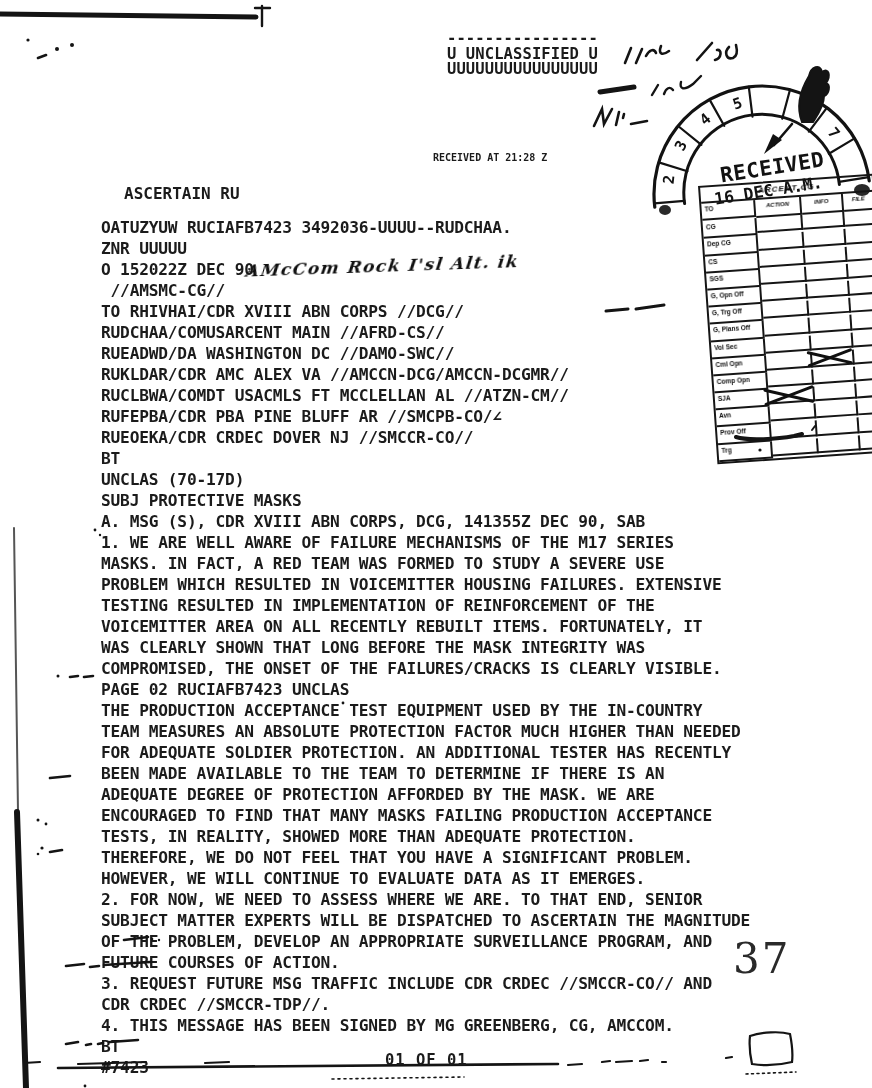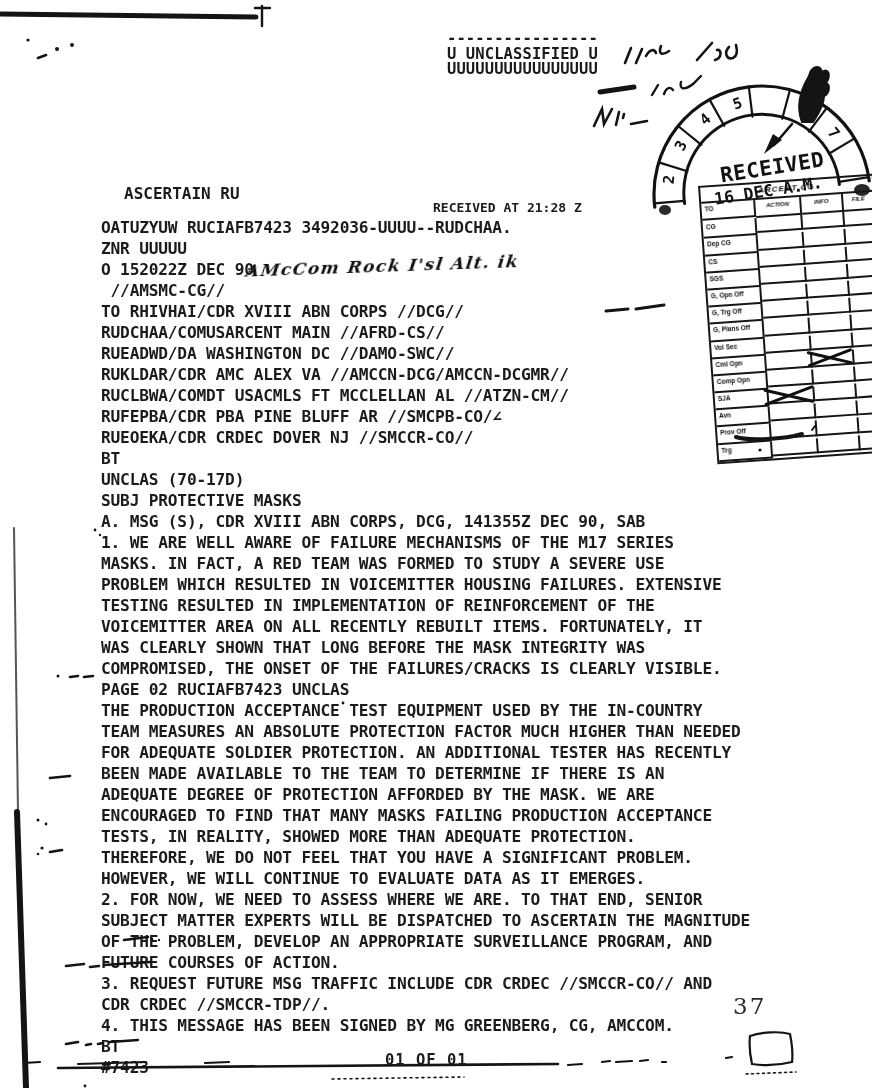--- a/index.html
+++ b/index.html
@@ -3,21 +3,21 @@
 <meta charset="utf-8">
 <style>
   html,body{margin:0;padding:0;background:#e8e8e8;}
   .page{position:relative;width:872px;height:1088px;background:#ffffff;overflow:hidden;
         font-family:"DejaVu Sans Mono",monospace;color:#161616;}
   .mono{font-family:"DejaVu Sans Mono",monospace;font-weight:700;color:#1b1b1b;}
   .abs{position:absolute;}
   pre{margin:0;white-space:pre;}
   
   .classif{left:447px;top:31px;font-size:15.5px;line-height:15.5px;letter-spacing:0.1px;}
-  .recv-line{left:433px;top:152px;font-size:13px;margin-top:48px;}
+  .recv-line{left:433px;top:152px;font-size:10px;}
   .precedence{left:124px;top:184px;font-size:16px;}
   .msg{left:101px;top:217px;font-size:16.2px;line-height:21px;letter-spacing:-0.2px;}
   
   .hand-note{left:246px;top:256px;font-family:"DejaVu Serif",serif;font-style:italic;font-weight:700;
              font-size:17px;color:#101010;transform:rotate(-2deg) skewX(-10deg);letter-spacing:1.5px;
              filter:blur(0.3px);white-space:nowrap;}
   
   .rtable{left:698px;top:186px;width:172px;transform:rotate(-4deg);transform-origin:0 0;
           border:2px solid #151515;background:rgba(255,255,255,0.0);}
   .rtitle{height:14px;border-bottom:2px solid #151515;text-align:center;
@@ -31,21 +31,21 @@
           color:#0c0c0c;filter:blur(0.5px);padding:2px 0 0 3px;white-space:nowrap;overflow:hidden;}
   .rhead{font-family:"Liberation Sans",sans-serif;font-size:6px;font-weight:bold;font-style:italic;
          color:#0c0c0c;filter:blur(0.55px);text-align:center;padding-top:3px;}
   .xmark{position:absolute;left:-6px;top:-4px;width:118%;height:150%;z-index:3;}
   .xmark::before,.xmark::after{content:"";position:absolute;left:0;top:48%;width:100%;height:2.6px;
          background:#101010;border-radius:2px;}
   .xmark::before{transform:rotate(17deg);}
   .xmark::after{transform:rotate(-17deg);}
   
   .sheet-no{left:385px;top:1051px;font-size:15.5px;letter-spacing:1px;text-align:center;}
-  .page-no{left:733px;top:993px;font-family:"DejaVu Serif",serif;font-size:23px;font-weight:400;
+  .page-no{left:733px;top:934px;font-family:"DejaVu Serif",serif;font-size:42px;font-weight:400;
            color:#2a2a2a;letter-spacing:2px;}
   svg{position:absolute;left:0;top:0;}
   .overlay{pointer-events:none;}
 </style>
 </head>
 <body>
 
 <div class="page">
 
   <pre class="abs mono classif">----------------

